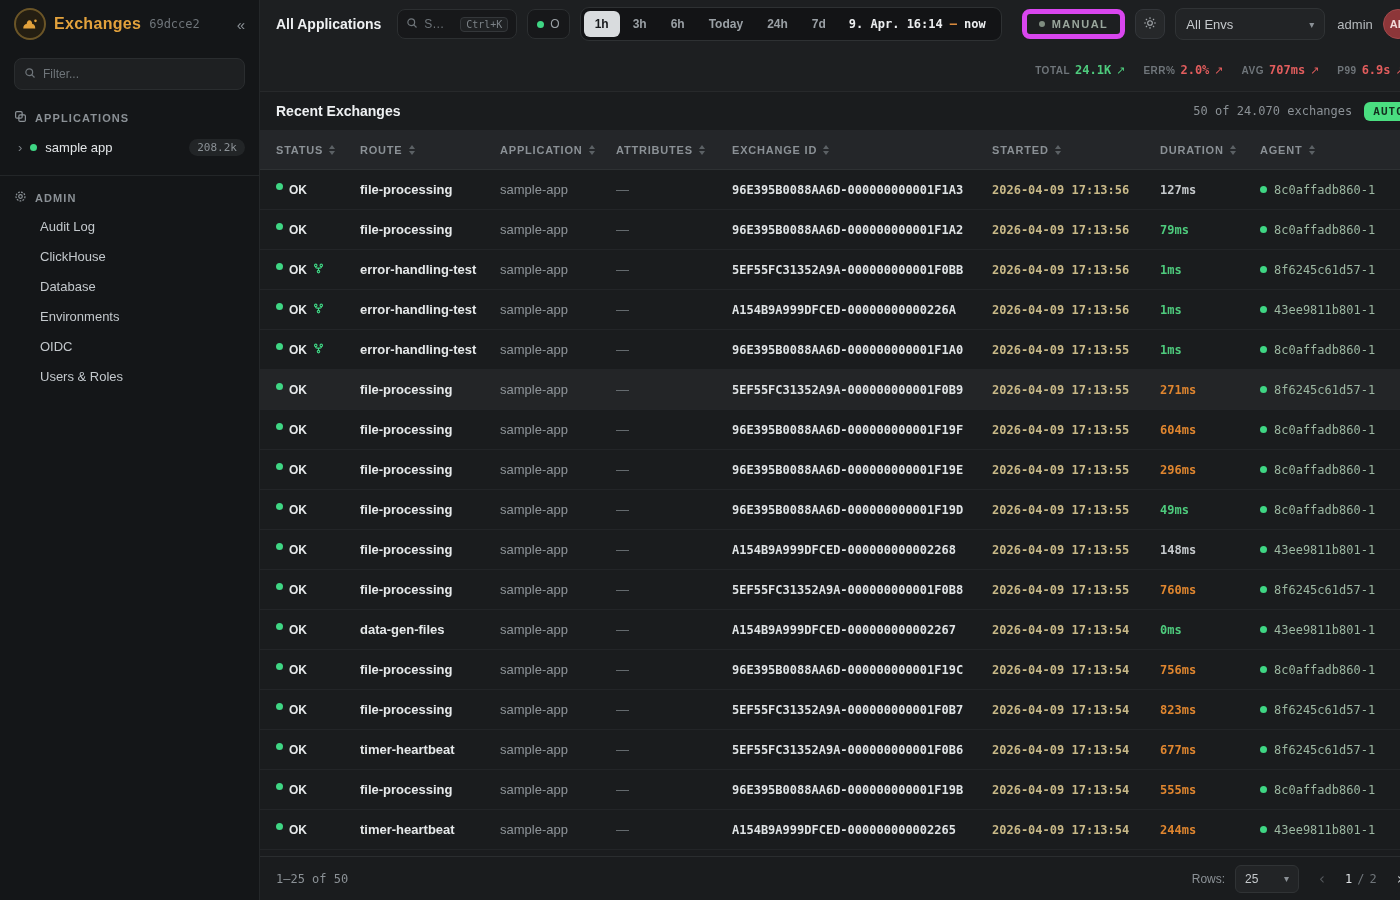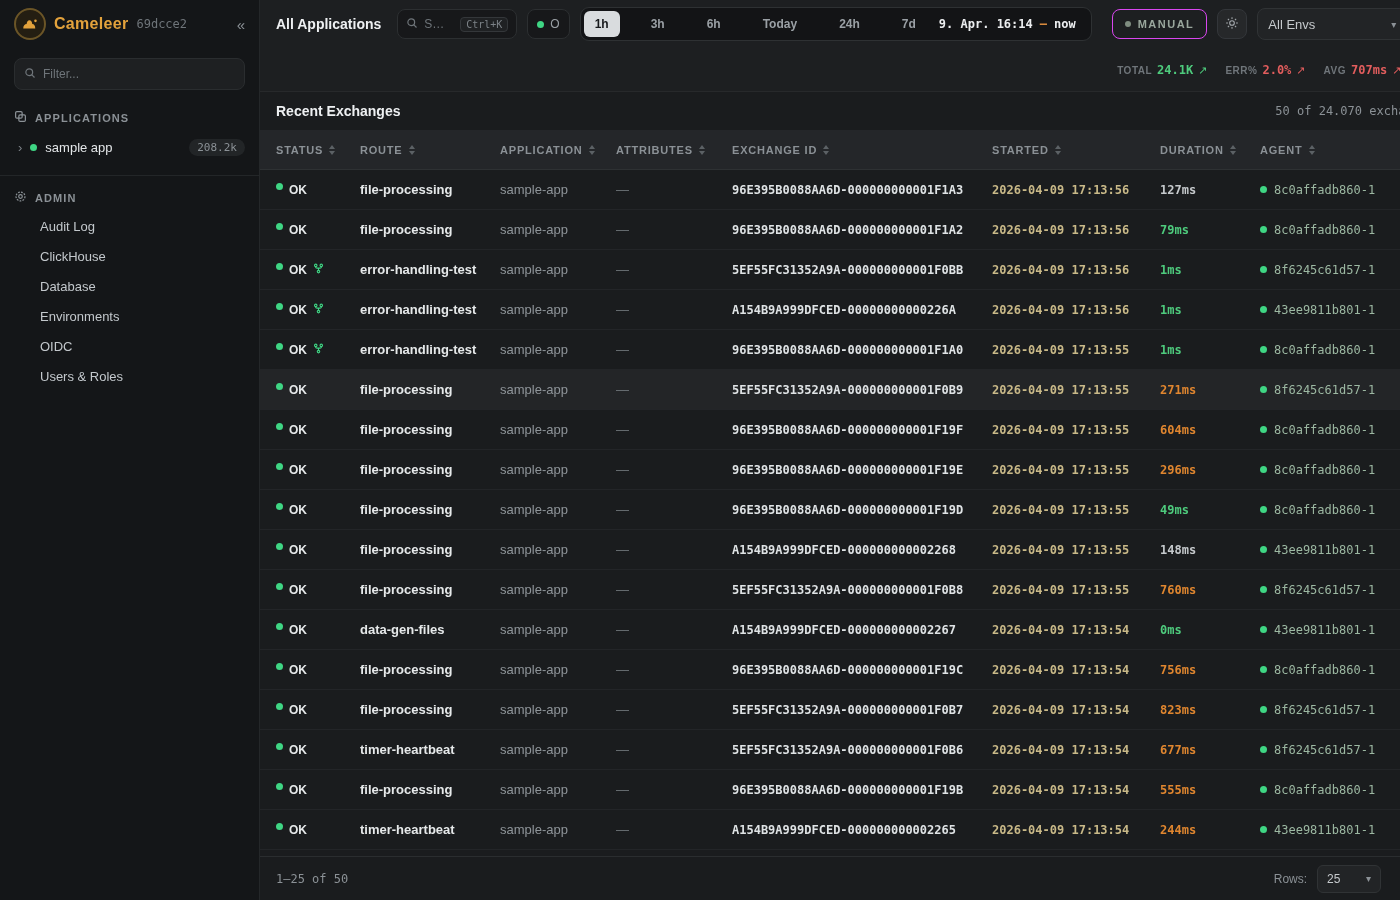--- a/index.html
+++ b/index.html
@@ -52,21 +52,21 @@
   .status-pill span { font-size:12px; color:#9aa0a5; }
   .time-group { height:34px; border:1px solid #2e3133; border-radius:9px; background:#131416;
     display:flex; align-items:center; padding:0 3px; }
   .time-btn { height:26px; padding:0 11px; border-radius:6px; border:none; background:transparent;
     color:#9aa0a5; font-size:12px; font-weight:600; cursor:pointer; font-family:"Liberation Sans",sans-serif; }
   .time-btn.active { background:#d9dcde; color:#17191b; font-weight:700; }
   .date-seg { display:flex; align-items:center; gap:7px; padding:0 12px; font-size:12px;
     font-weight:700; color:#eceef0; white-space:nowrap; }
   .date-sep { color:#d98a3d; font-weight:700; }
   .spacer { flex:1; }
-  .manual-btn { height:30px; border:1px solid #d946ef; border-radius:8px; background:transparent;
+  .manual-btn { height:30px; border:5px solid #d946ef; border-radius:8px; background:transparent;
     display:flex; align-items:center; gap:7px; padding:0 12px; cursor:pointer; }
   .manual-dot { width:6px; height:6px; border-radius:50%; background:#7f8d80; }
   .manual-label { font-size:11px; font-weight:700; letter-spacing:1.5px; color:#9aa79d; }
   .icon-btn { width:30px; height:30px; border:1px solid #33363a; border-radius:8px; background:#26282a;
     display:flex; align-items:center; justify-content:center; cursor:pointer; }
   .env-select { height:32px; width:150px; background:#222426; border:1px solid #303335; border-radius:8px;
     display:flex; align-items:center; justify-content:space-between; padding:0 10px; cursor:pointer; }
   .env-label { font-size:13px; color:#c6cacd; }
   .caret { color:#8b9196; font-size:10px; }
   .user-name { font-size:13px; color:#b6babd; margin-left:2px; }
@@ -141,21 +141,21 @@
 <div class="app">
 
   <aside class="sidebar">
     <div class="sb-head">
       <span class="logo-badge">
         <svg width="18" height="18" viewBox="0 0 24 24" fill="#e3a23c">
           <path d="M3 18c0-4 2-6 4.5-6 .2-3 1.8-5 3.8-5s3.5 2 3.7 5c2.5 0 4 2 4 6z"></path>
           <circle cx="19.3" cy="7.8" r="1.7"></circle>
         </svg>
       </span>
-      <span class="brand">Cameleer</span>
+      <span class="brand">Exchanges</span>
       <span class="brand-id mono">69dcce2</span>
       <button class="collapse-btn">«</button>
     </div>
 
     <div class="filter-box">
       <span>
         <svg width="12" height="12" viewBox="0 0 16 16" fill="none" stroke="#6f757a" stroke-width="1.6">
             <circle cx="7" cy="7" r="4.5"></circle>
             <path d="M10.5 10.5L14 14"></path>
           </svg>
@@ -218,21 +218,21 @@
         <span class="search-text">S…</span>
         <span class="kbd mono">Ctrl+K</span>
       </div>
 
       <div class="status-pill">
         <span class="dot"></span>
         <span>O</span>
       </div>
 
       <div class="time-group">
-        <span id="time-ranges" style="display:flex;align-items:center;gap:20px;">
+        <span id="time-ranges" style="display:flex;align-items:center;gap:2px;">
             <button class="time-btn active">1h</button>
             <button class="time-btn">3h</button>
             <button class="time-btn">6h</button>
             <button class="time-btn">Today</button>
             <button class="time-btn">24h</button>
             <button class="time-btn">7d</button>
           </span>
         <span class="date-seg mono">
           <span>9. Apr. 16:14</span>
           <span class="date-sep">—</span>

